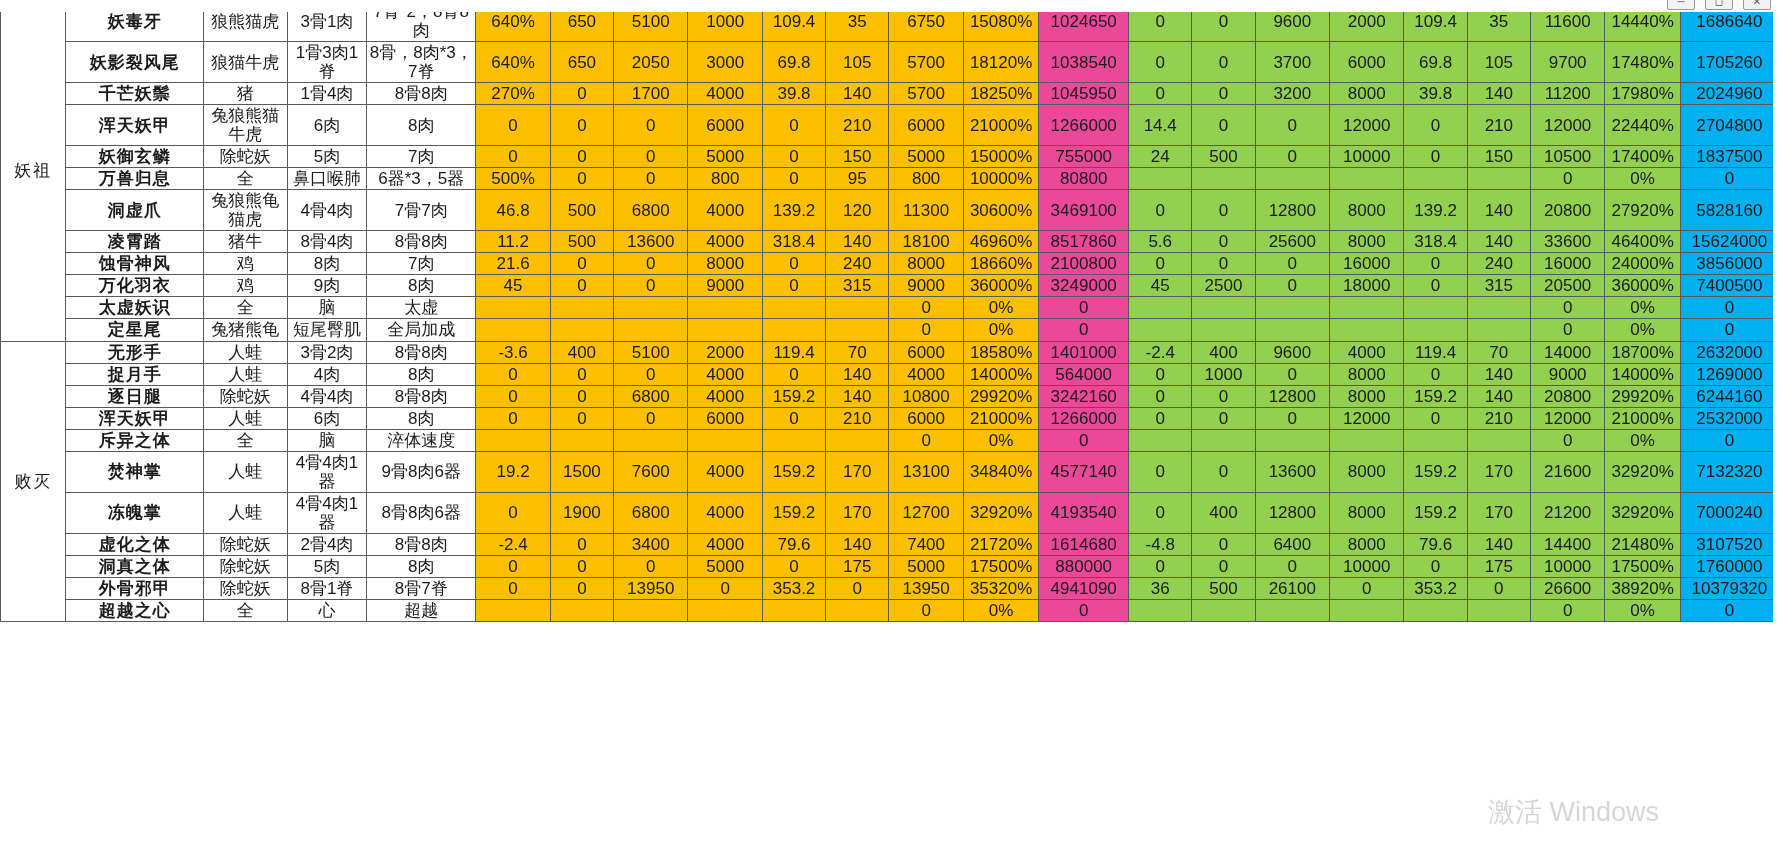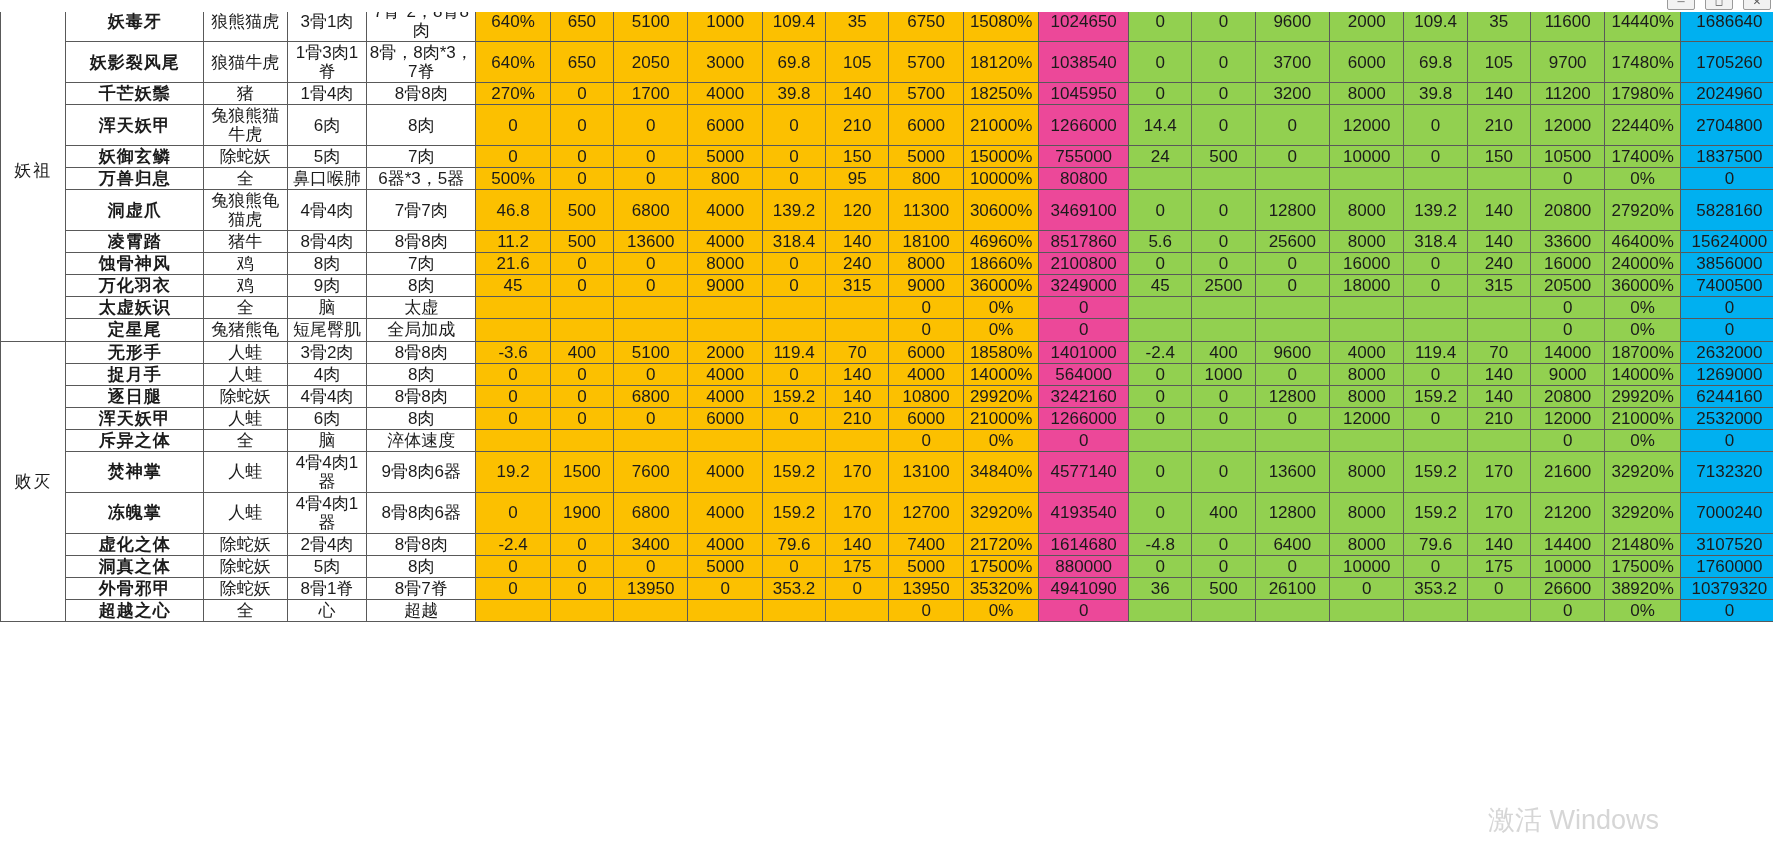--- a/index.html
+++ b/index.html
@@ -59,21 +59,21 @@
     z-index:5;border-bottom:none;
   }
   #win-controls{
     position:absolute;top:-8px;right:8px;display:flex;gap:10px;z-index:6;
   }
   #win-controls .wbtn{
     width:26px;height:16px;border:1px solid #9a9a9a;border-radius:2px;background:#f2f2f2;
     display:flex;align-items:center;justify-content:center;font-size:10px;color:#555;
   }
   #watermark{
-    position:absolute;right:120px;bottom:8px;
+    position:absolute;right:120px;bottom:16px;
     font-size:27px;color:#cfcfcf;opacity:.85;
     pointer-events:none;z-index:4;white-space:nowrap;
     font-family:"Liberation Sans",sans-serif;
   }
   #right-gutter{
     position:absolute;top:12px;right:0;width:6px;height:834px;background:#ffffff;z-index:3;
   }
 </style>
 </head>
 <body>

